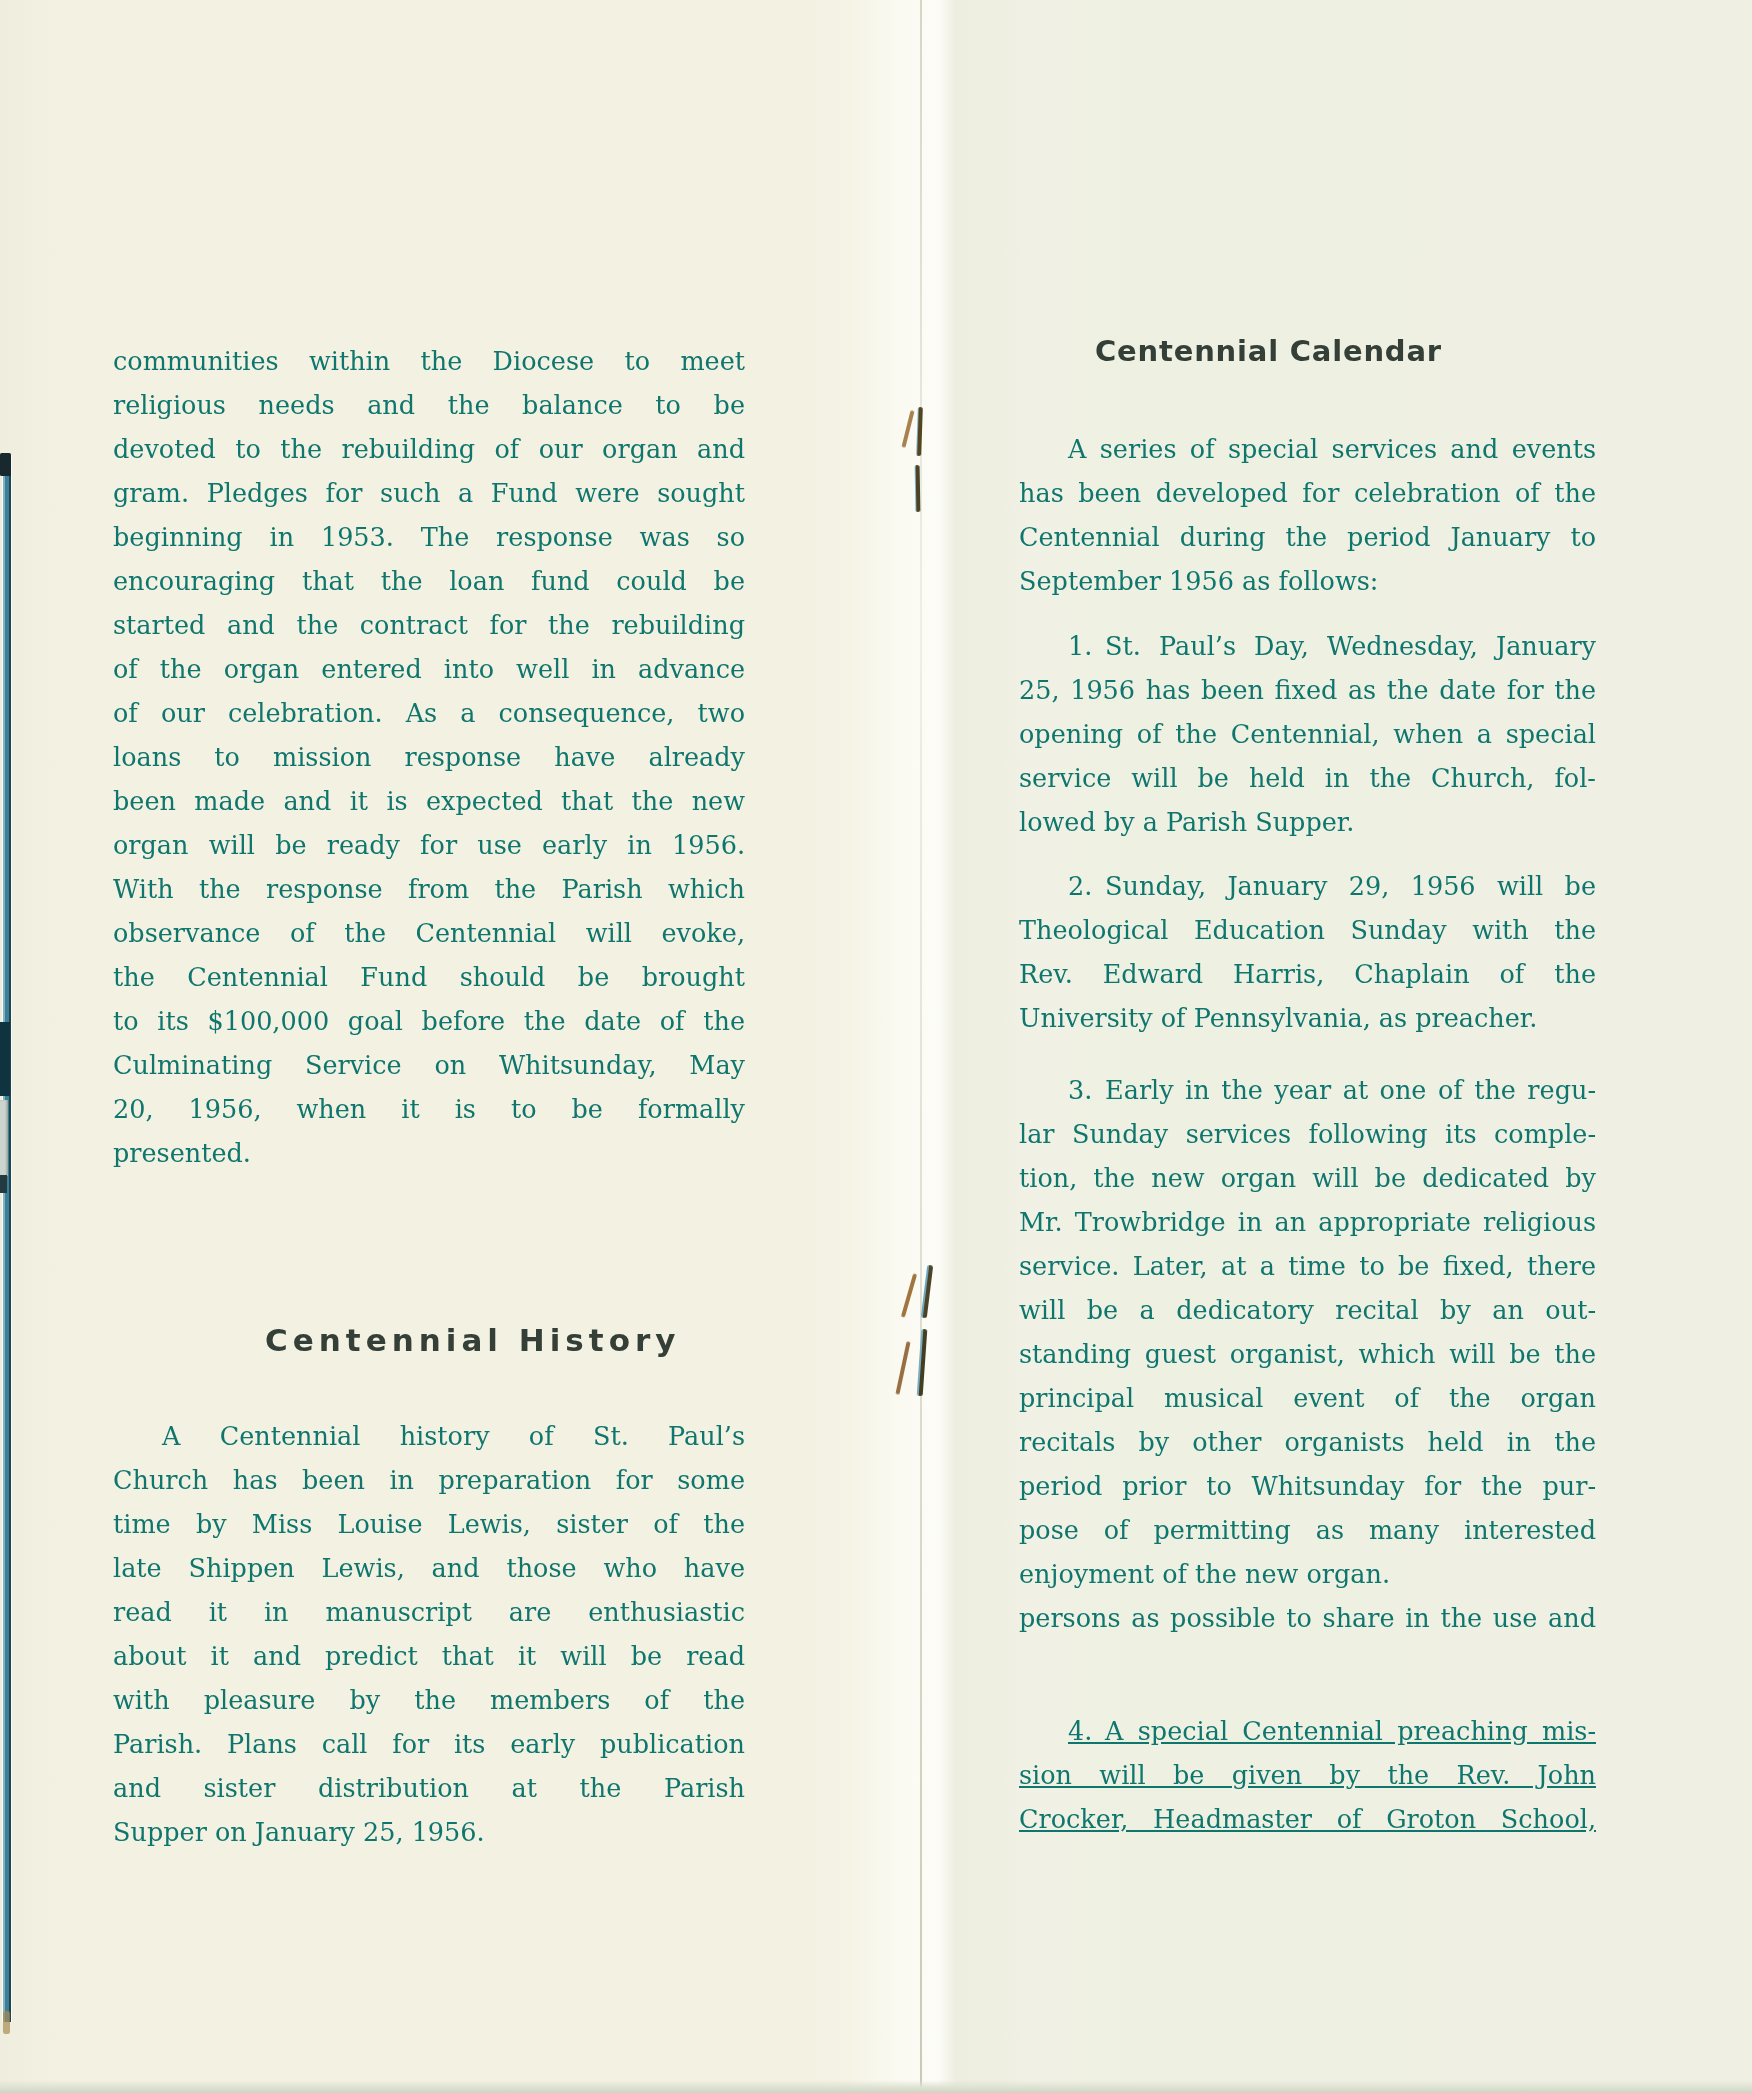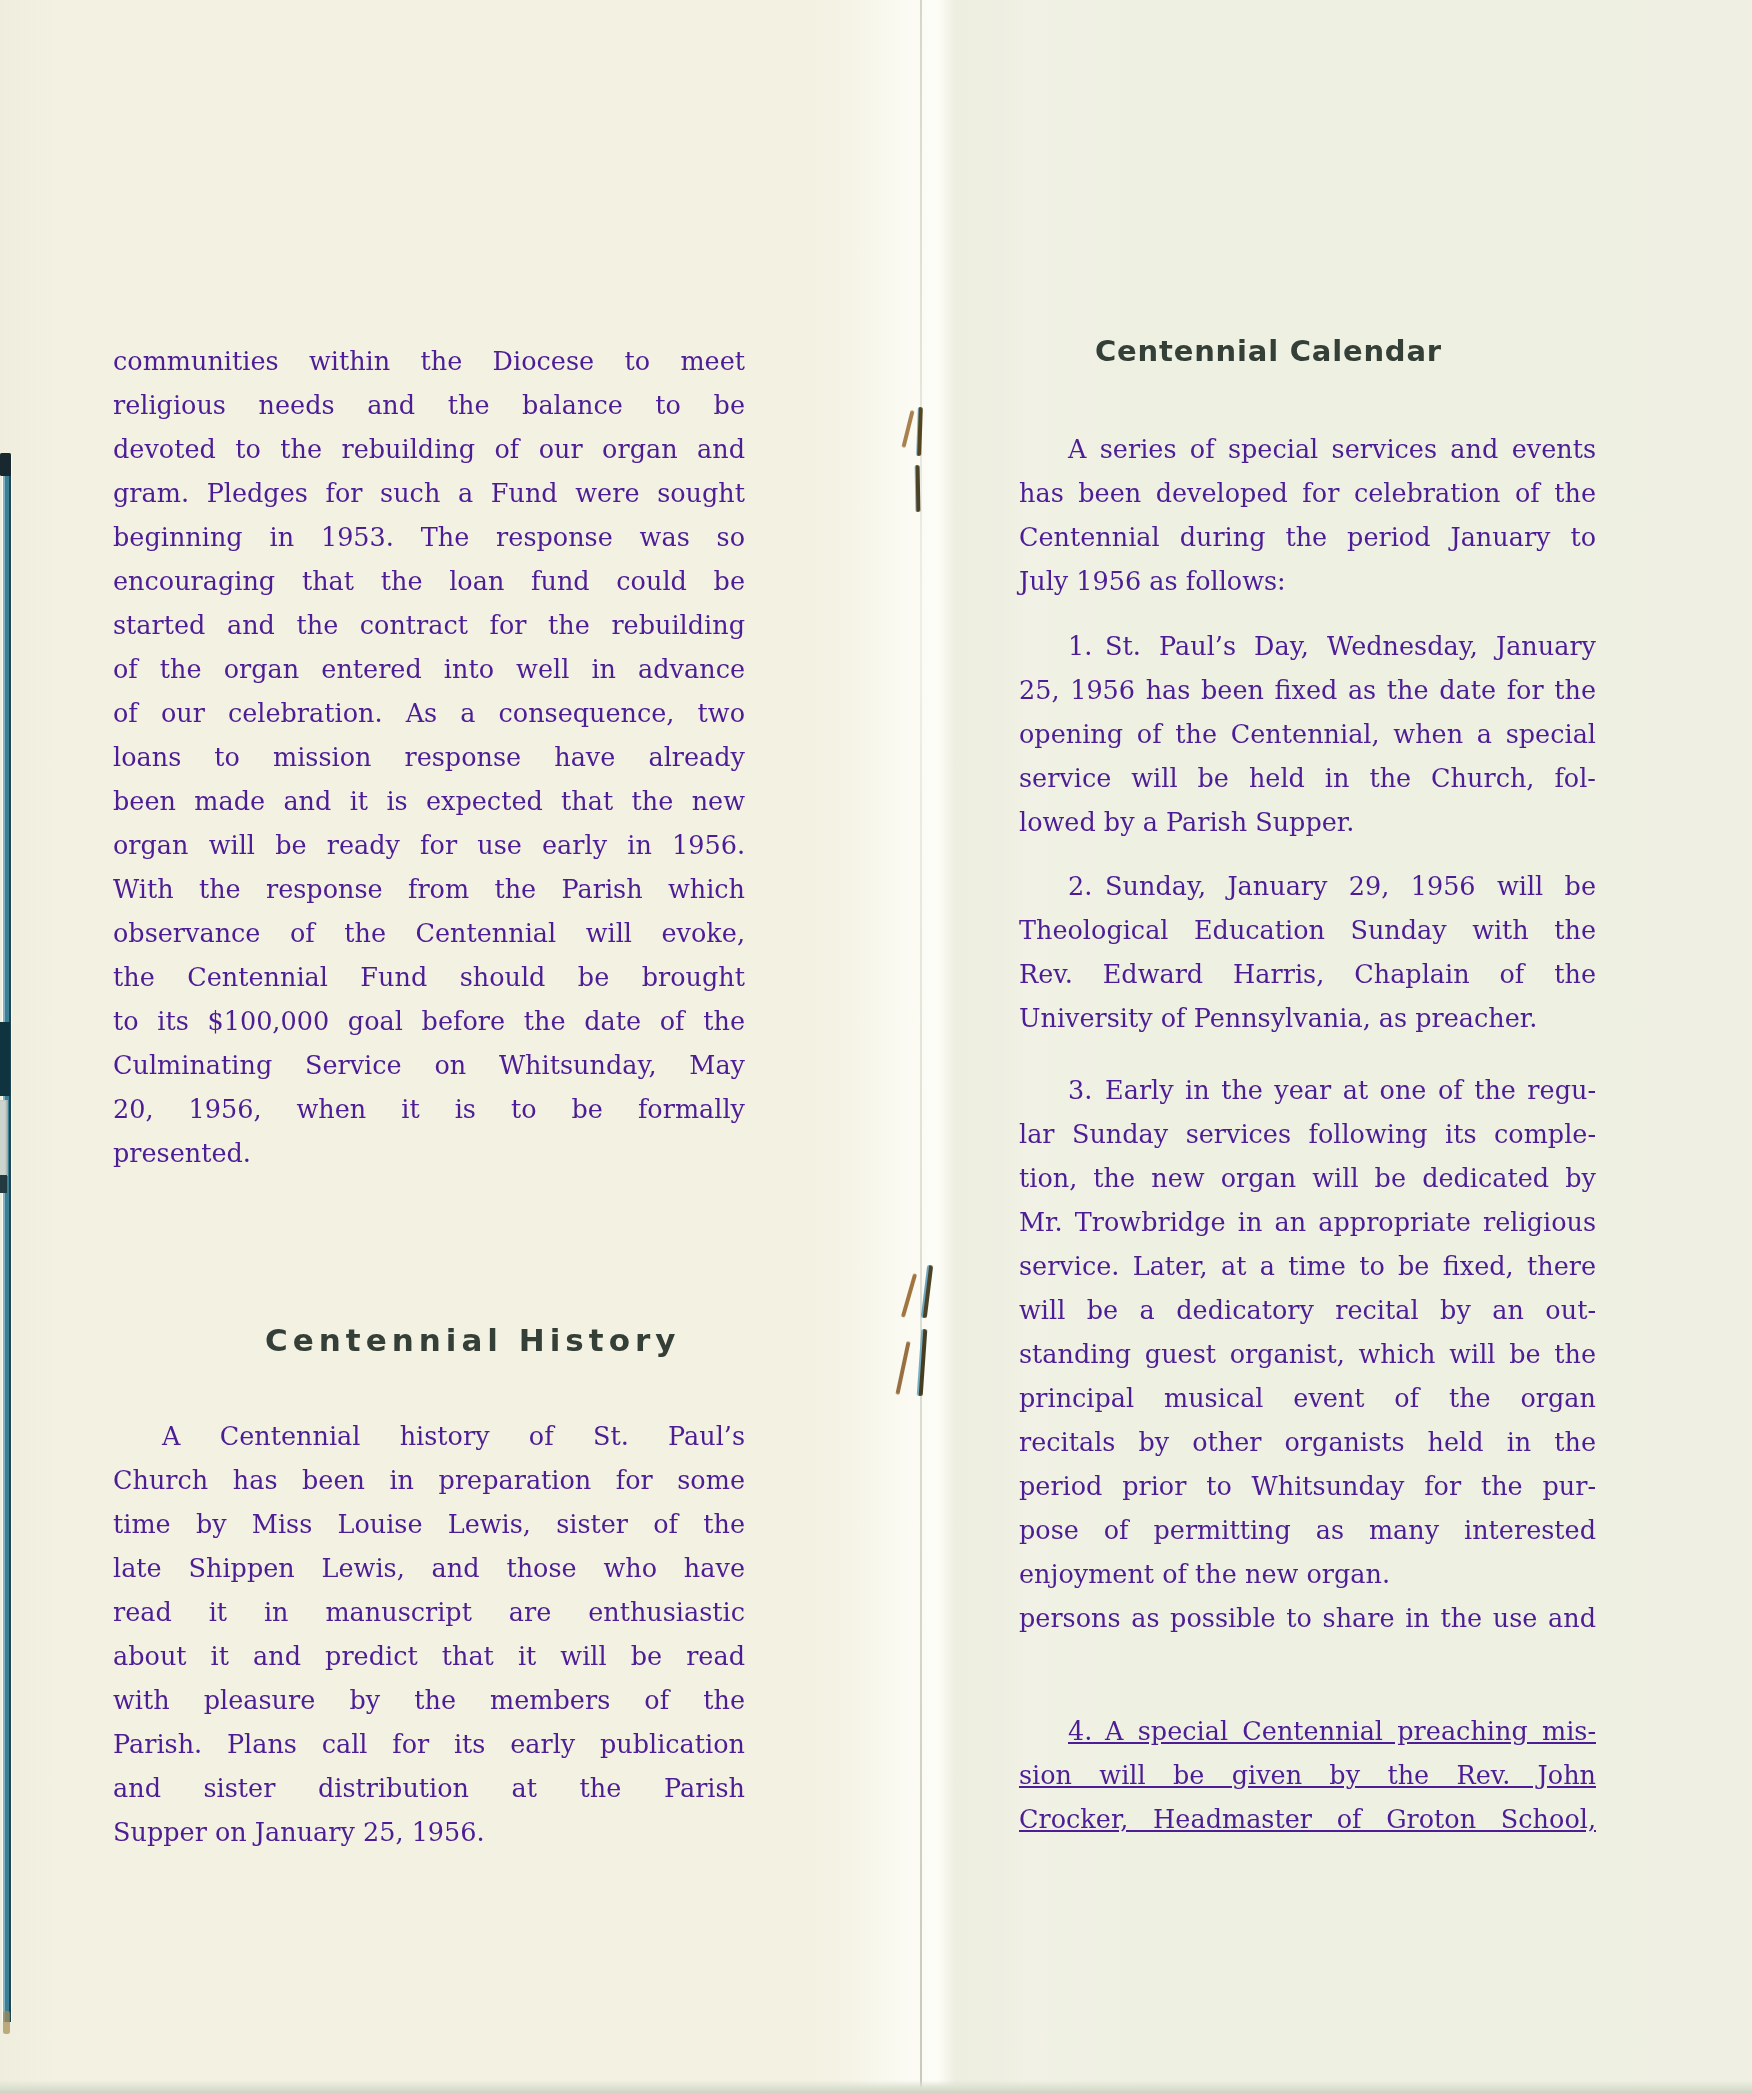--- a/index.html
+++ b/index.html
@@ -37,21 +37,21 @@
   #staple-top-leg2{left:915px;top:465px;width:5px;height:47px;transform:rotate(-1deg);
     background:linear-gradient(90deg,#8db8cc 0 28%,#4c4226 28%);}
   #staple-top-rust{left:906px;top:410px;width:4.1px;height:38px;background:#9a6c33;transform:rotate(14deg);opacity:.85;}
   #staple-bot-leg1{left:924px;top:1265px;width:5.8px;height:53px;transform:rotate(7deg);
     background:linear-gradient(90deg,#6da6bf 0 35%,#4c4226 35%);}
   #staple-bot-rust1{left:907px;top:1273px;width:4.1px;height:45px;background:#97672c;transform:rotate(16deg);opacity:.9;}
   #staple-bot-leg2{left:919px;top:1329px;width:5.8px;height:67px;transform:rotate(4deg);
     background:linear-gradient(90deg,#79aec2 0 30%,#453d22 30%);}
   #staple-bot-rust2{left:901px;top:1341px;width:4.1px;height:54px;background:#8f6130;transform:rotate(12deg);opacity:.9;}
   
-  .para{position:absolute;color:#4c1d95;font-size:25.5px;line-height:44px;}
+  .para{position:absolute;color:#0f766e;font-size:25.5px;line-height:44px;}
   .col-left{left:113px;width:632px;}
   .col-right{left:1019px;width:577px;}
   #left-para-continuation{top:339px;}
   #left-para-history{top:1414px;}
   #right-para-intro{top:427px;}
   #right-item-1{top:624px;}
   #right-item-2{top:864px;}
   #right-item-3{top:1068px;}
   #right-item-4{top:1709px;text-decoration:underline;}
   .line{text-align:justify;text-align-last:justify;}
@@ -125,21 +125,21 @@
       <div class="line">and sister distribution at the Parish</div>
       <div class="line end">Supper on January 25, 1956.</div>
     </div>
 
   <div id="heading-calendar" class="heading">Centennial Calendar</div>
 
   <div id="right-para-intro" class="para col-right">
       <div class="line indent">A series of special services and events</div>
       <div class="line">has been developed for celebration of the</div>
       <div class="line">Centennial during the period January to</div>
-      <div class="line end">July 1956 as follows:</div>
+      <div class="line end">September 1956 as follows:</div>
     </div>
 
   <div id="right-item-1" class="para col-right">
       <div class="line indent">1. St. Paul’s Day, Wednesday, January</div>
       <div class="line">25, 1956 has been fixed as the date for the</div>
       <div class="line">opening of the Centennial, when a special</div>
       <div class="line">service will be held in the Church, fol-</div>
       <div class="line end">lowed by a Parish Supper.</div>
     </div>
 

